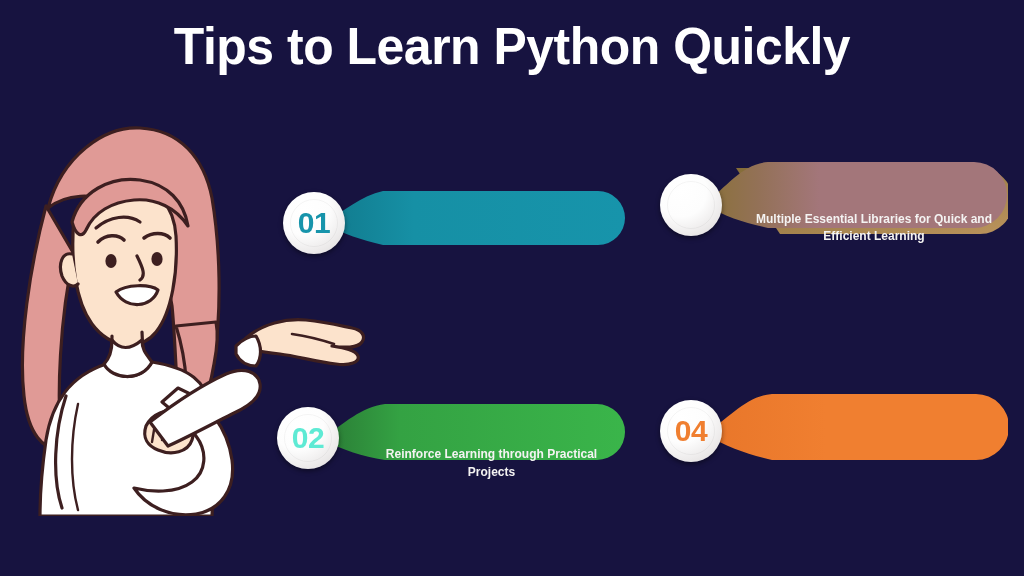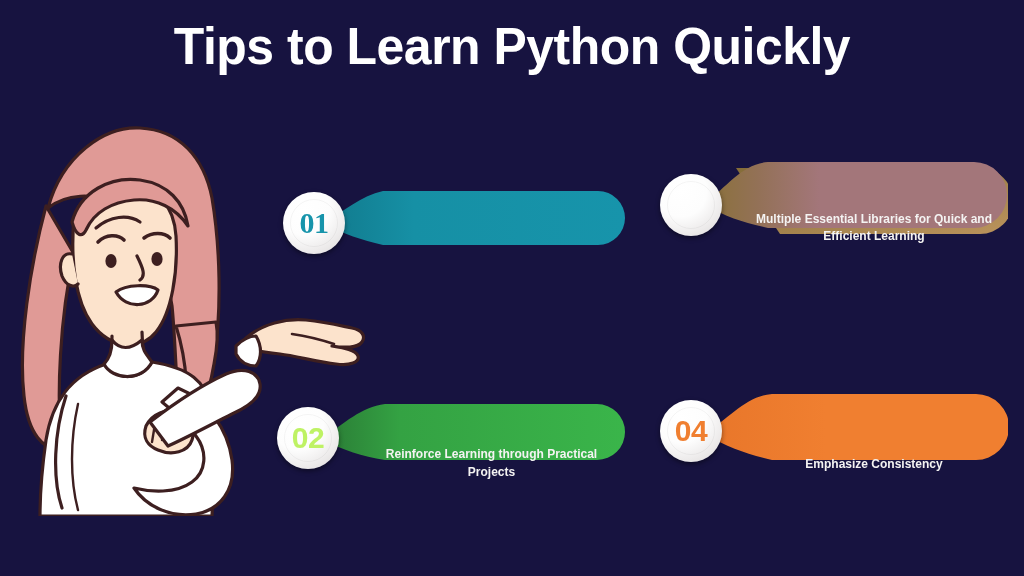--- a/index.html
+++ b/index.html
@@ -94,21 +94,21 @@
     font-size: 12px;
     font-weight: bold;
     line-height: 1.45;
     padding: 0 14px;
     box-sizing: border-box;
     z-index: 2;
     margin-top: 36px;
   }
 
   
-  #tip-1 { left: 283px; top: 178px; width: 345px; font-family: Liberation Serif, serif; }
+  #tip-1 { left: 283px; top: 178px; width: 345px; }
   #tip-2 { left: 277px; top: 393px; width: 351px; }
   #tip-3 { left: 660px; top: 156px; width: 348px; }
   #tip-4 { left: 660px; top: 390px; width: 348px; }
 
   #tip-1 .tip-label { left: 72px; top: 11px; width: 273px; height: 52px; }
   #tip-2 .tip-label { left: 78px; top: 11px; width: 273px; height: 47px; }
   #tip-3 .tip-label { left: 80px; top: 6px; width: 268px; height: 60px; }
   #tip-4 .tip-label { left: 80px; top: 12px; width: 268px; height: 54px; }
 </style>
 </head>
@@ -211,21 +211,21 @@
       <defs>
         <linearGradient id="g2" x1="0" y1="0" x2="1" y2="0">
           <stop offset="0%" stop-color="#2a7a35"></stop>
           <stop offset="26%" stop-color="#34a243"></stop>
           <stop offset="100%" stop-color="#3ab54a"></stop>
         </linearGradient>
       </defs>
       <path d="M44 46 C68 30 84 14 108 11 L320 11 A28 28 0 0 1 320 67 L108 67 C84 63 68 58 44 46 Z" fill="url(#g2)"></path>
     </svg>
     <div class="tip-badge"></div>
-    <div class="tip-number" style="color:#bef264">02</div>
+    <div class="tip-number" style="color:#5eead4">02</div>
     <div class="tip-label">Reinforce Learning through Practical Projects</div>
   </div>
 
   <div class="tip" id="tip-3">
     <svg class="tip-shape" width="348" height="96" viewBox="0 0 348 96">
       <defs>
         <linearGradient id="g3" x1="0" y1="0" x2="1" y2="0">
           <stop offset="0%" stop-color="#8a7138"></stop>
           <stop offset="18%" stop-color="#937157"></stop>
           <stop offset="38%" stop-color="#a3767a"></stop>
@@ -249,16 +249,15 @@
         <linearGradient id="g4" x1="0" y1="0" x2="1" y2="0">
           <stop offset="0%" stop-color="#e8762a"></stop>
           <stop offset="40%" stop-color="#f07f30"></stop>
           <stop offset="100%" stop-color="#f07f30"></stop>
         </linearGradient>
       </defs>
       <path d="M44 44 C70 28 86 6 112 4 L316 4 A30 30 0 0 1 316 70 L112 70 C86 64 70 58 44 44 Z" fill="url(#g4)"></path>
     </svg>
     <div class="tip-badge" style="top:10px"></div>
     <div class="tip-number" style="color:#f07f30; top:10px">04</div>
-    <div class="tip-label">Emphasize Consistency</div>
   </div>
 
 </div>
 
 </body></html>

